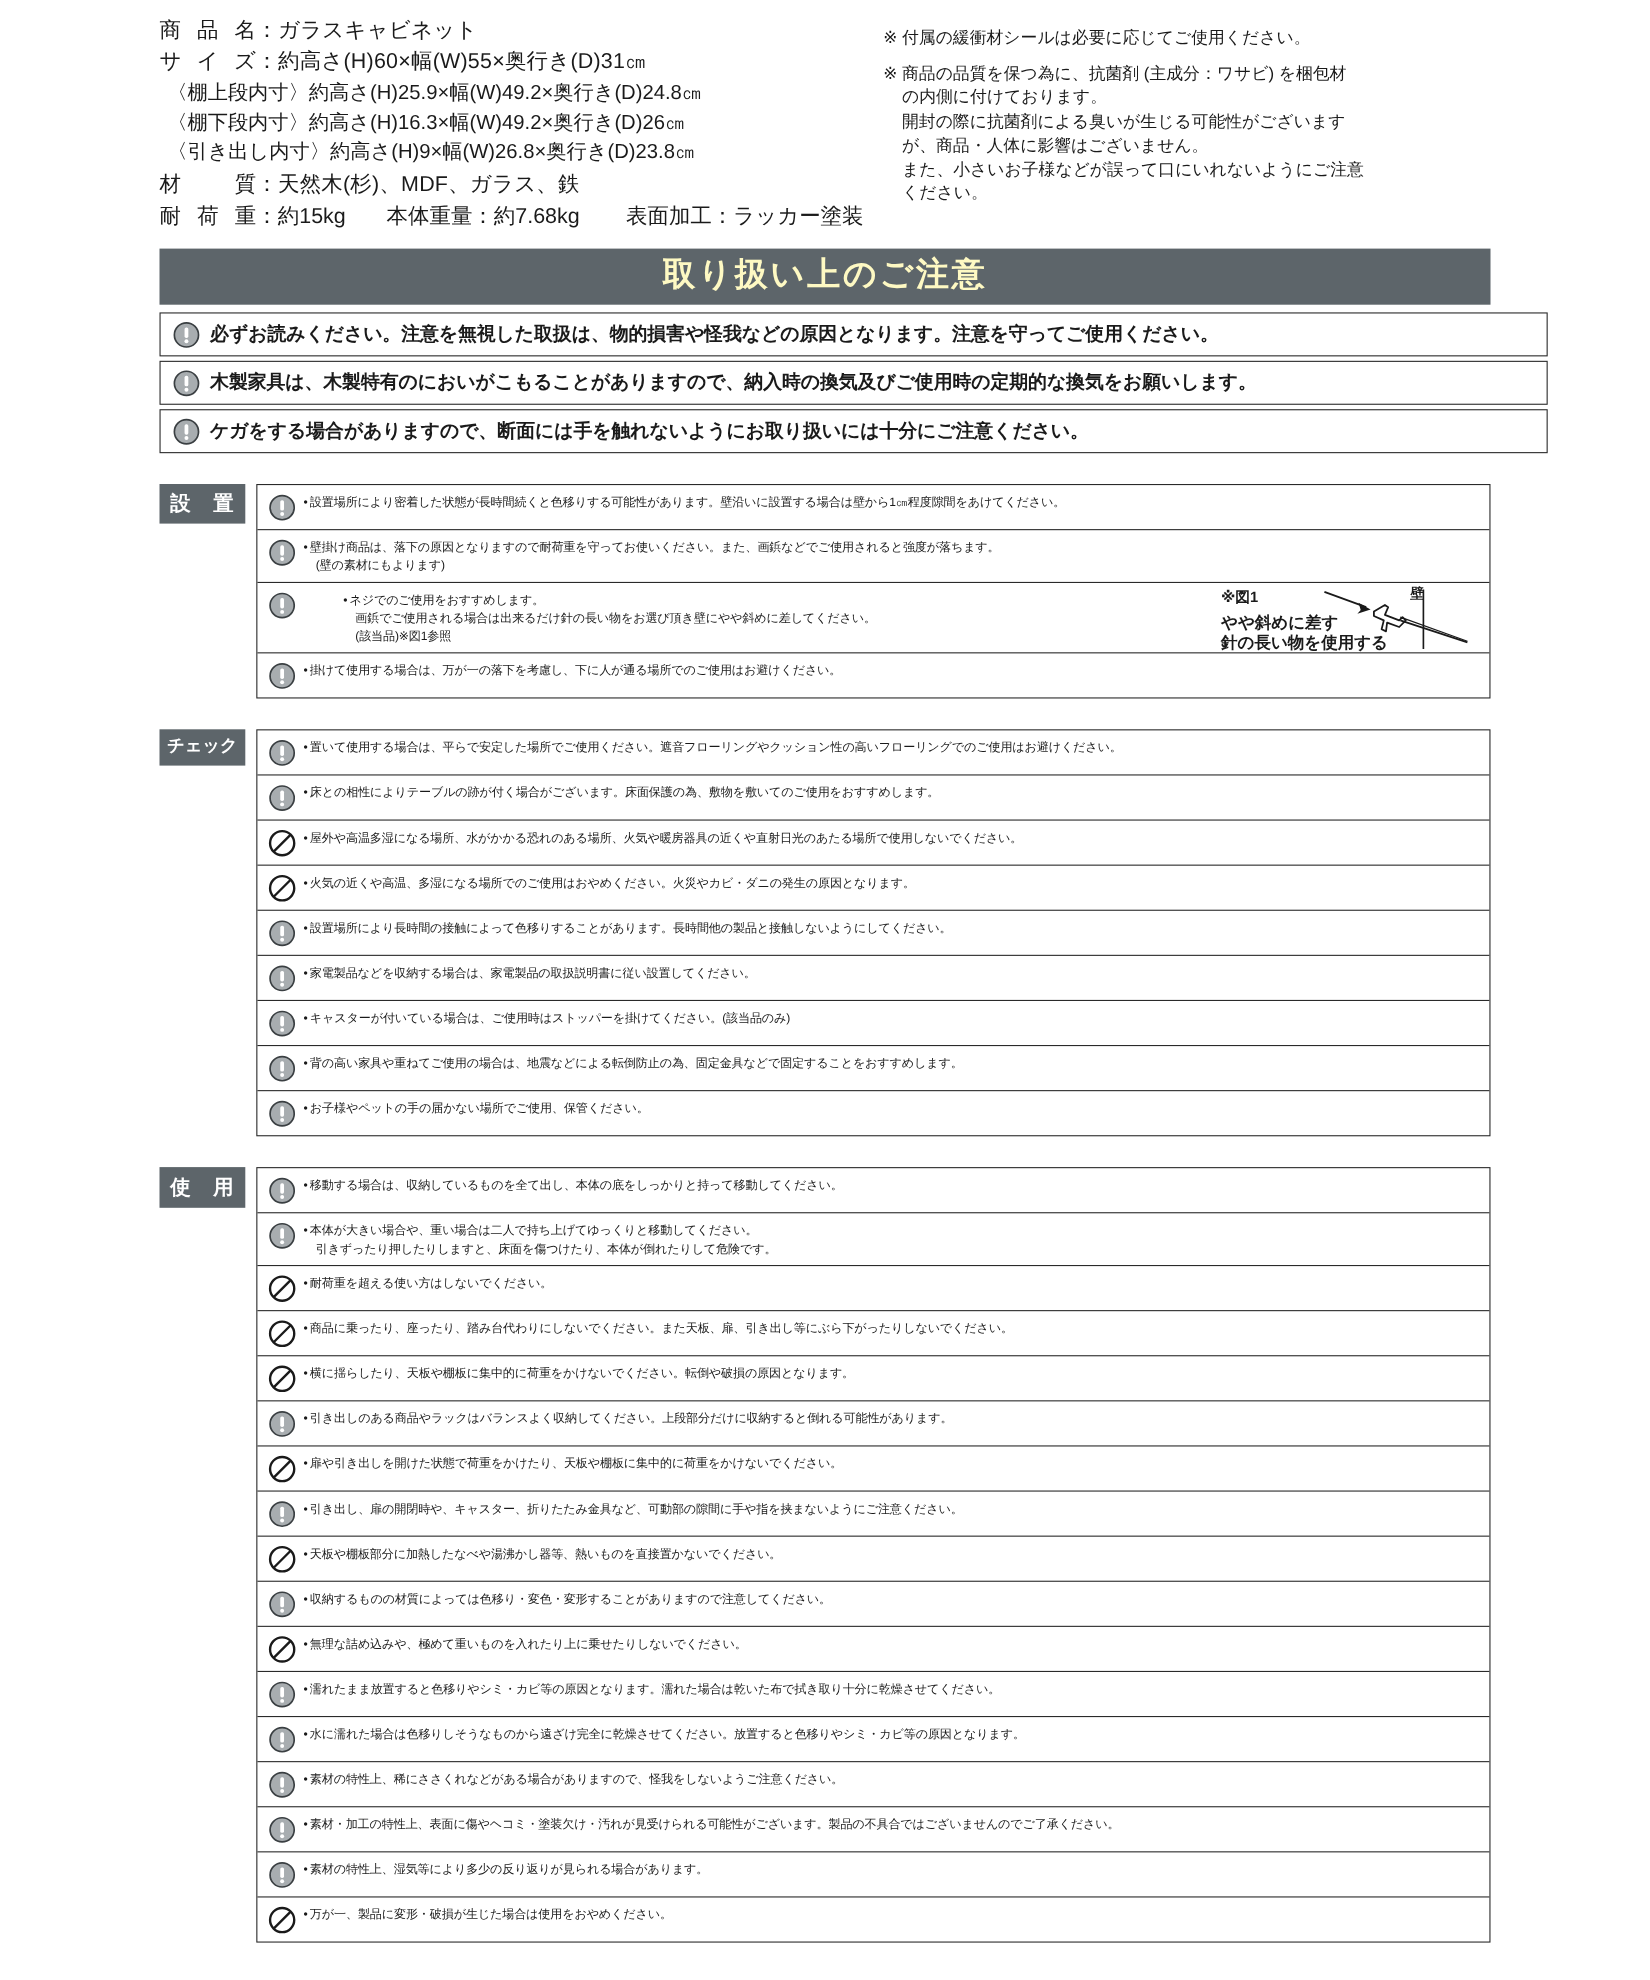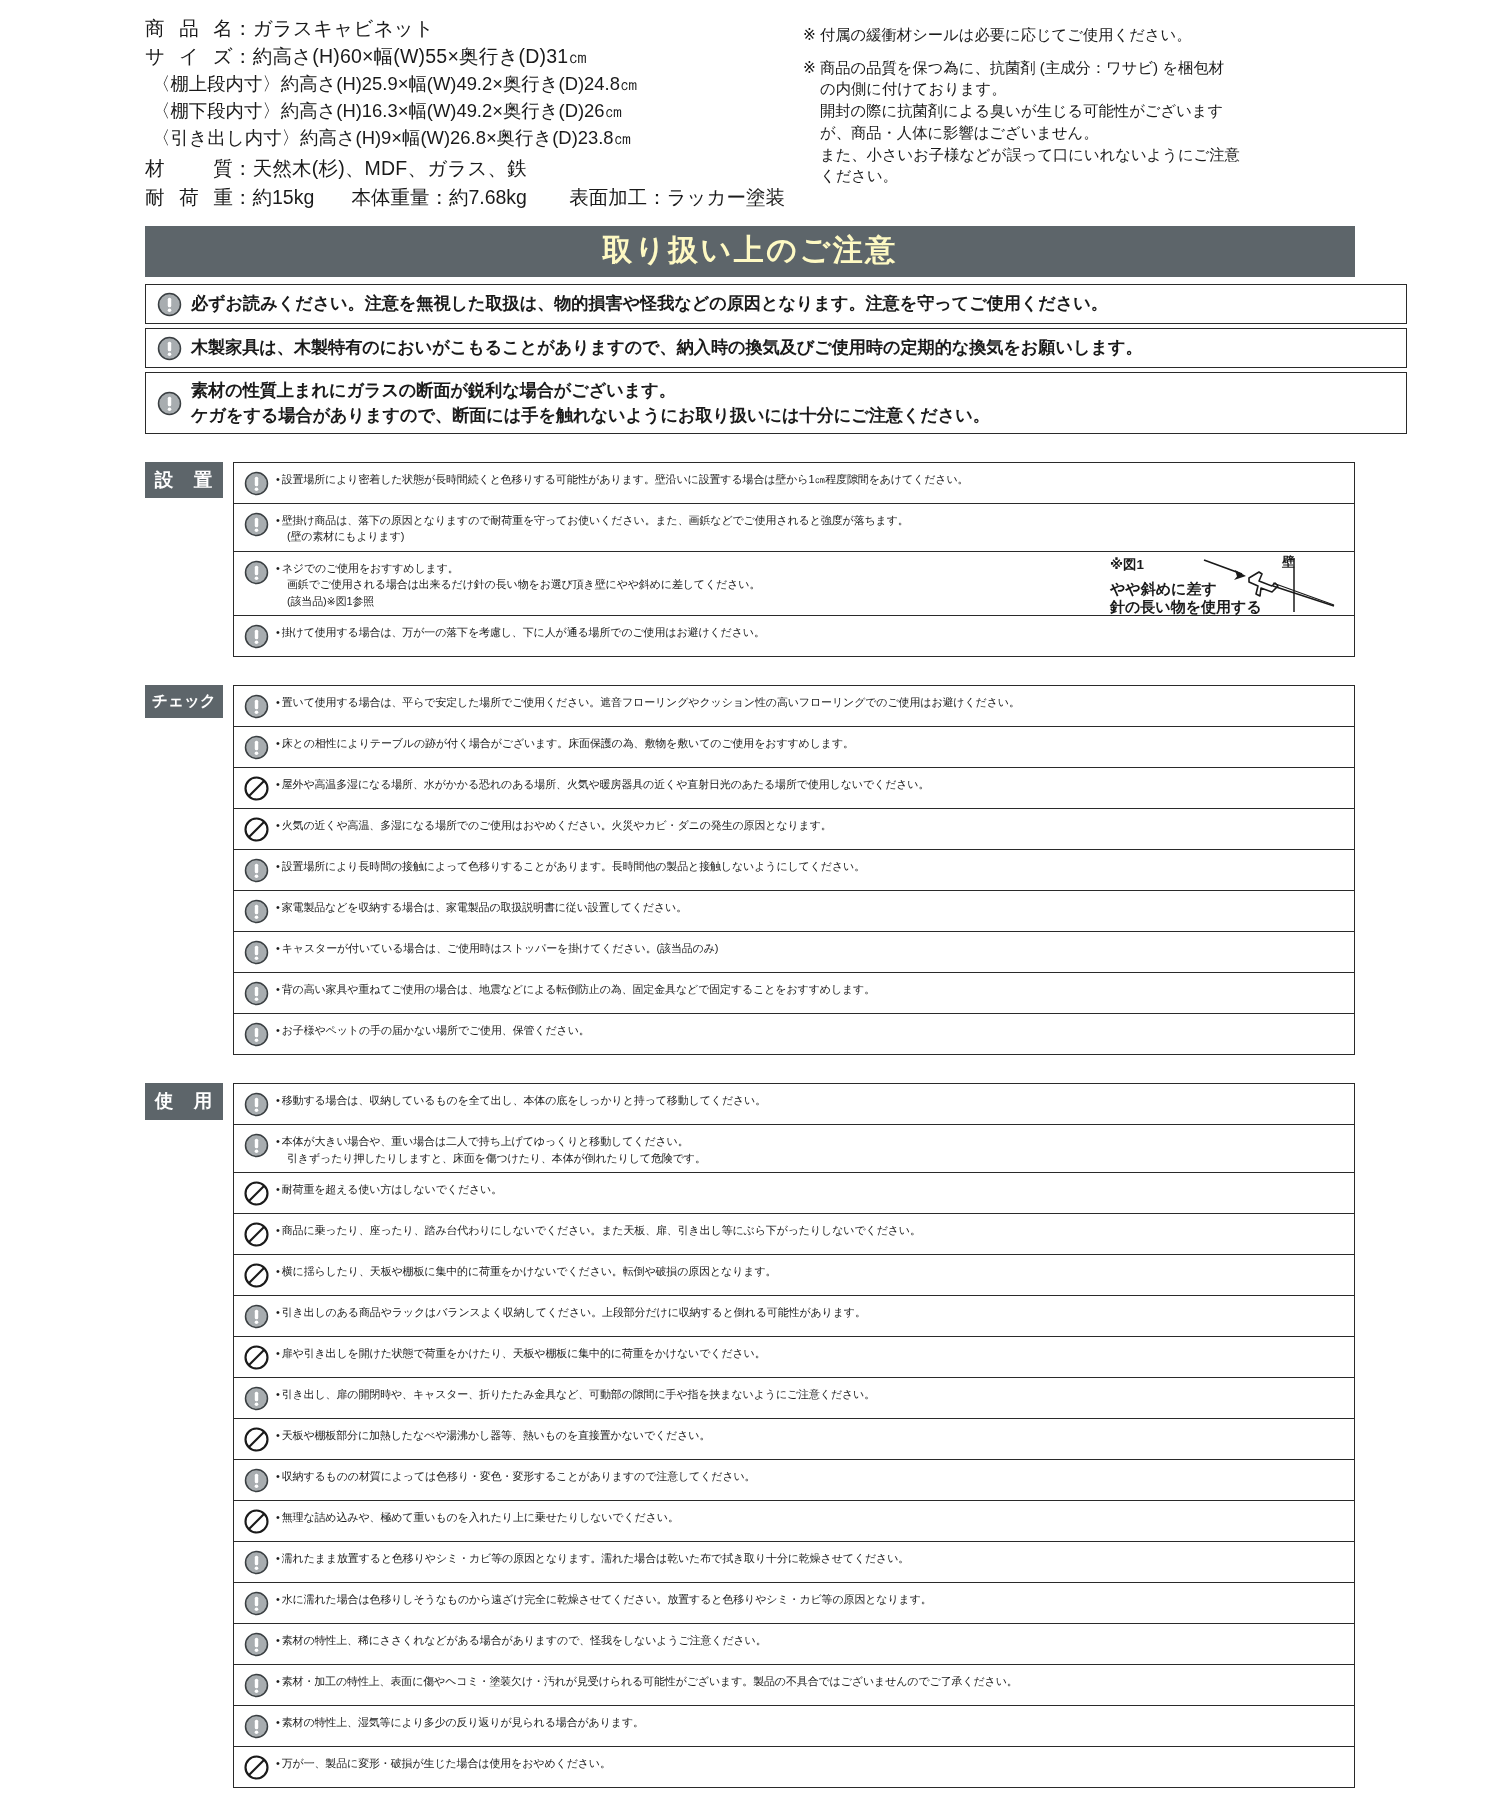--- a/index.html
+++ b/index.html
@@ -304,21 +304,20 @@
       </div>
       <div class="alert-row">
         <div class="ico">
           <svg viewBox="0 0 30 30" aria-hidden="true">
             <circle cx="15" cy="15" r="12.2" fill="#a8adb0" stroke="#3a3f42" stroke-width="1.7"></circle>
             <rect x="13.1" y="7.4" width="3.8" height="10.6" rx="1.7" fill="#ffffff"></rect>
             <circle cx="15" cy="21.4" r="2.0" fill="#ffffff"></circle>
           </svg>
         </div>
         <div class="alert-text">
-          <div>素材の性質上まれにガラスの断面が鋭利な場合がございます。</div>
           <div>ケガをする場合がありますので、断面には手を触れないようにお取り扱いには十分にご注意ください。</div>
         </div>
       </div>
     </div>
 
   <div id="sections-host">
       <div class="section">
         <div class="sec-tag">
           <div>設　置</div>
         </div>
@@ -341,21 +340,21 @@
                 <circle cx="15" cy="15" r="12.2" fill="#a8adb0" stroke="#3a3f42" stroke-width="1.7"></circle>
                 <rect x="13.1" y="7.4" width="3.8" height="10.6" rx="1.7" fill="#ffffff"></rect>
                 <circle cx="15" cy="21.4" r="2.0" fill="#ffffff"></circle>
               </svg>
             </div>
             <div class="item-text">
               <div><span class="bul">•</span>壁掛け商品は、落下の原因となりますので耐荷重を守ってお使いください。また、画鋲などでご使用されると強度が落ちます。</div>
               <div style="padding-left: 11px;">(壁の素材にもよります)</div>
             </div>
           </div>
-          <div class="item-row" style="position: relative;">
+          <div class="item-row" style="position: relative; gap: 36px;">
             <div class="ico">
               <svg viewBox="0 0 30 30" aria-hidden="true">
                 <circle cx="15" cy="15" r="12.2" fill="#a8adb0" stroke="#3a3f42" stroke-width="1.7"></circle>
                 <rect x="13.1" y="7.4" width="3.8" height="10.6" rx="1.7" fill="#ffffff"></rect>
                 <circle cx="15" cy="21.4" r="2.0" fill="#ffffff"></circle>
               </svg>
             </div>
             <div class="item-text">
               <div><span class="bul">•</span>ネジでのご使用をおすすめします。</div>
               <div style="padding-left: 11px;">画鋲でご使用される場合は出来るだけ針の長い物をお選び頂き壁にやや斜めに差してください。</div>

